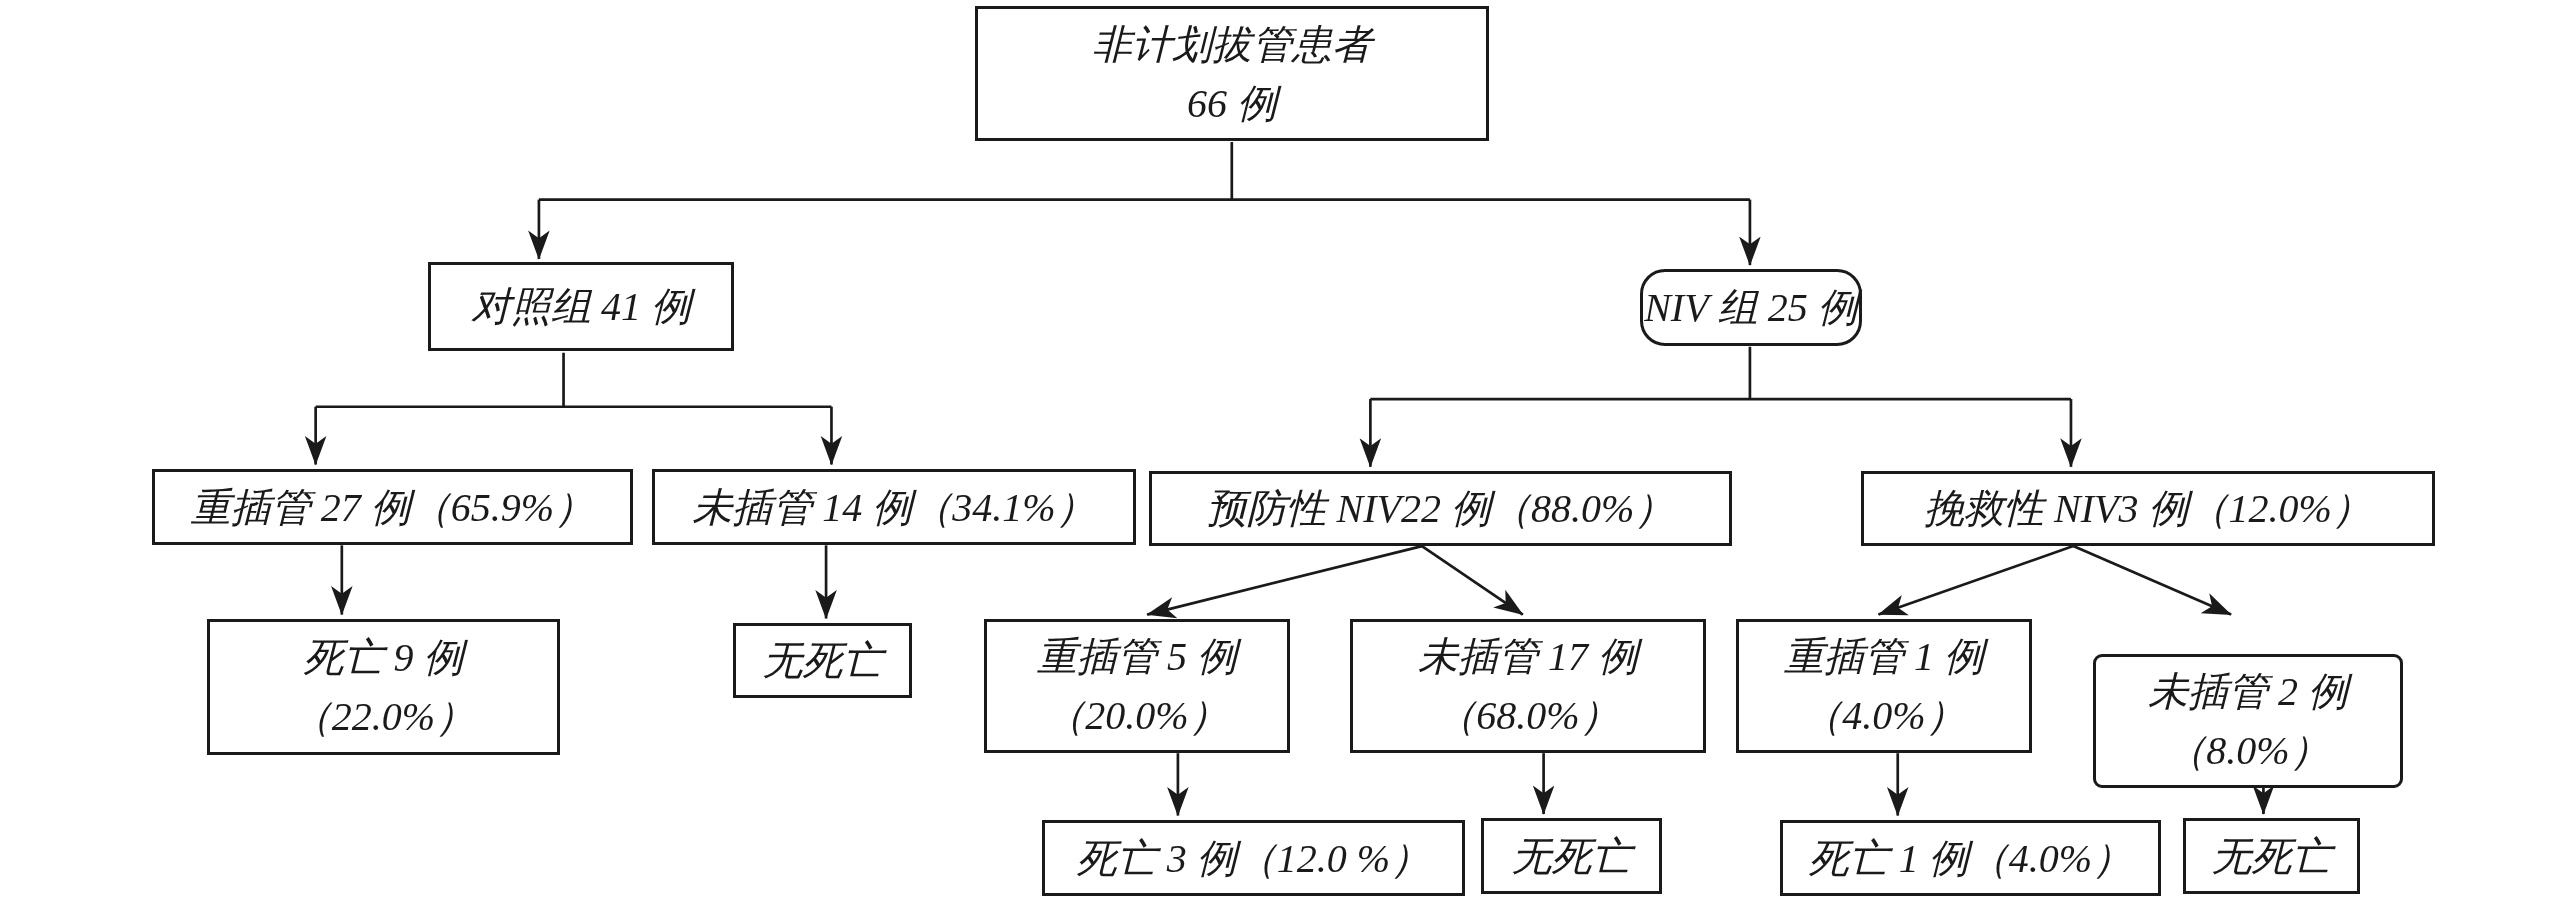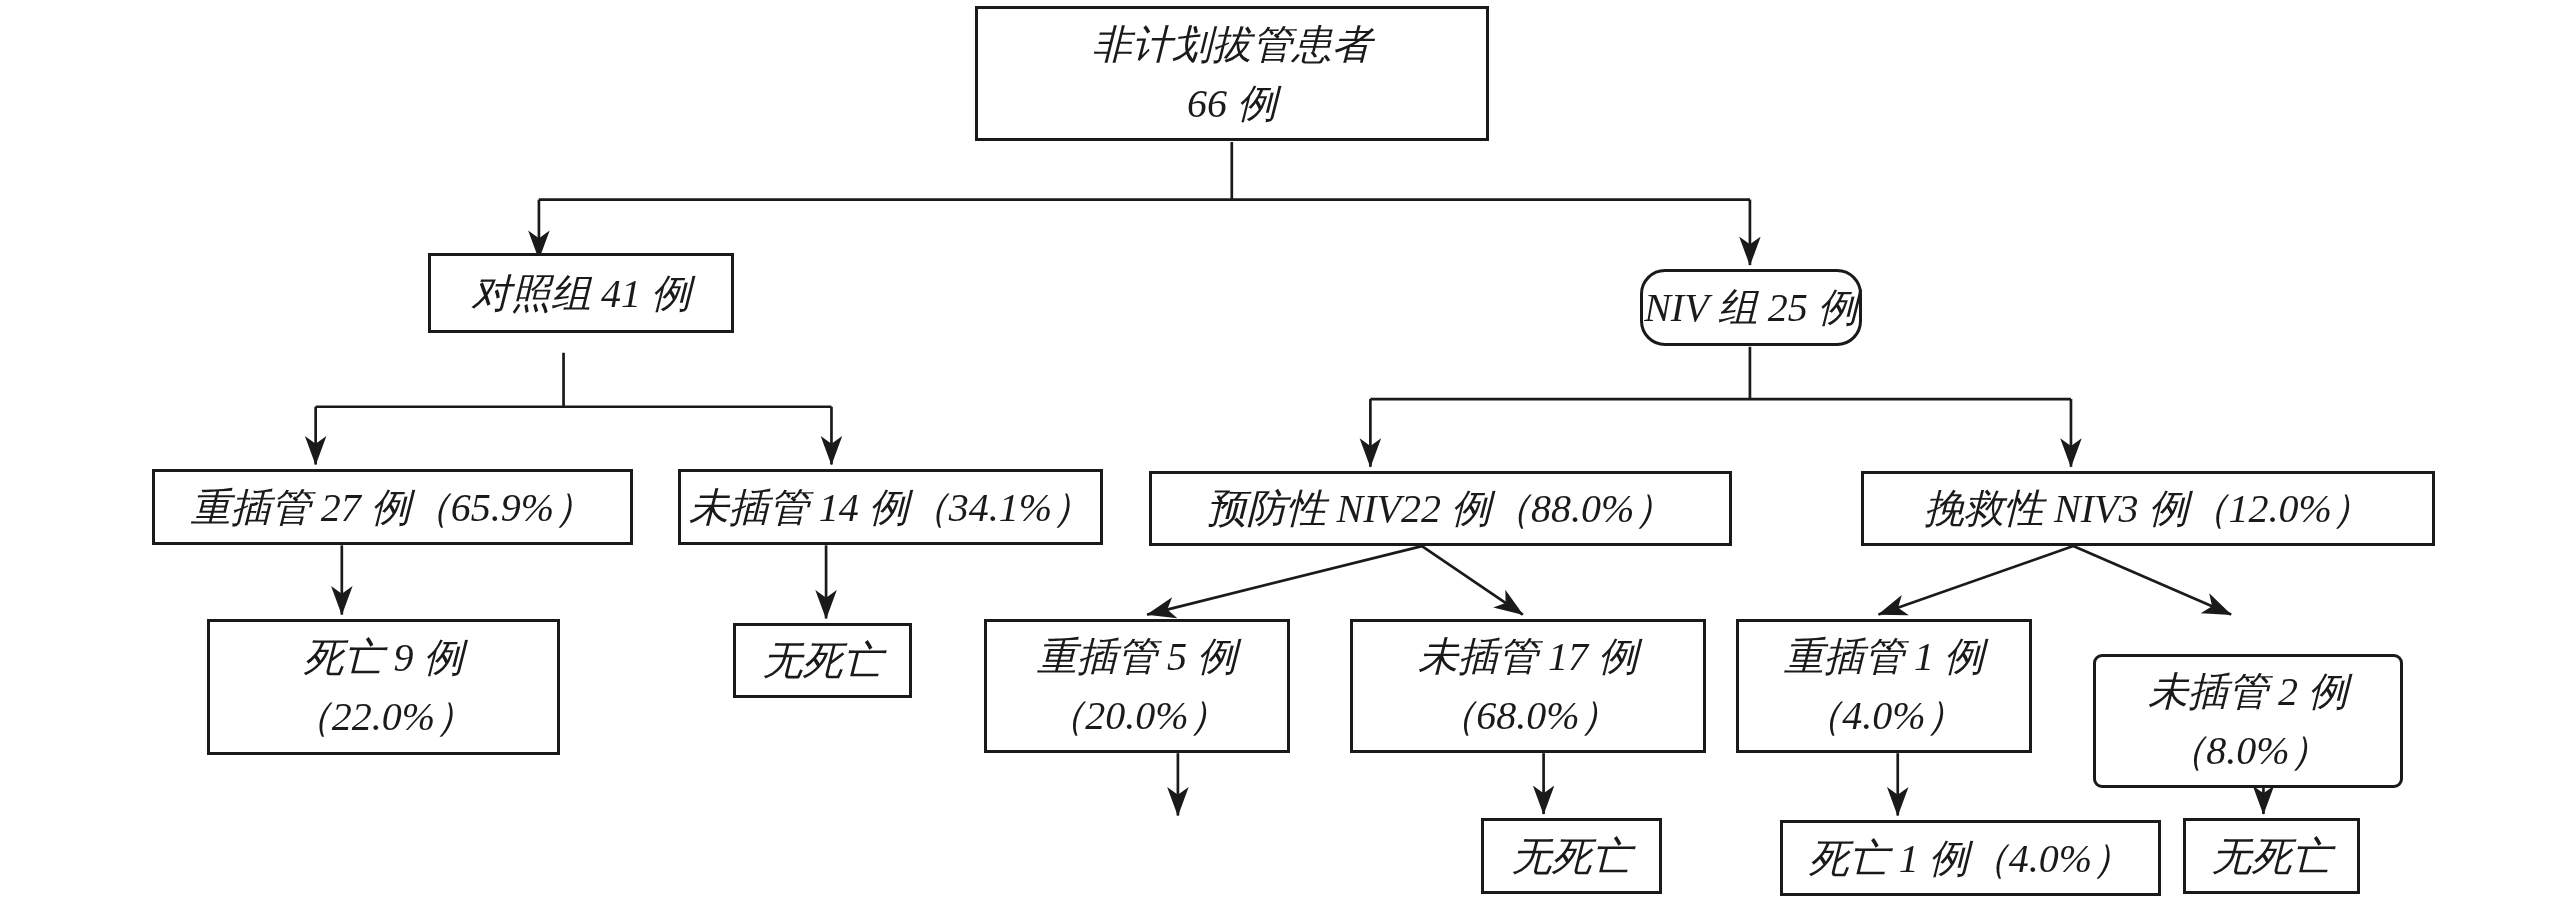--- a/index.html
+++ b/index.html
@@ -64,33 +64,33 @@
       <path d="M2465,978 L2465,1059" marker-end="url(#arrow)"></path>
       <path d="M2940,978 L2940,1057" marker-end="url(#arrow)"></path>
     </g>
   </svg>
 
   <div class="node" style="left:975px;top:6.2px;width:514px;height:135px;">
     <span>非计划拔管患者</span>
     <span>66 例</span>
   </div>
 
-  <div class="node" style="left:428px;top:253px;width:306px;height:80px;">
+  <div class="node" style="left:428px;top:262px;width:306px;height:89px;">
     <span>对照组 41 例</span>
   </div>
 
   <div class="node" style="left:1640px;top:269px;width:222px;height:77px;border-radius:25px;">
     <span>NIV 组 25 例</span>
   </div>
 
   <div class="node" style="left:152px;top:469px;width:481px;height:76px;">
     <span>重插管 27 例（65.9%）</span>
   </div>
 
-  <div class="node" style="left:678px;top:469px;width:425px;height:76px;">
+  <div class="node" style="left:652px;top:469px;width:484px;height:76px;">
     <span>未插管 14 例（34.1%）</span>
   </div>
 
   <div class="node" style="left:1149px;top:471px;width:583px;height:75px;">
     <span>预防性 NIV22 例（88.0%）</span>
   </div>
 
   <div class="node" style="left:1861px;top:471px;width:574px;height:75px;">
     <span>挽救性 NIV3 例（12.0%）</span>
   </div>
@@ -117,20 +117,23 @@
   <div class="node" style="left:1736px;top:619px;width:296px;height:134px;">
     <span>重插管 1 例</span>
     <span>（4.0%）</span>
   </div>
 
   <div class="node" style="left:2093px;top:654px;width:310px;height:134px;border-radius:9px;">
     <span>未插管 2 例</span>
     <span>（8.0%）</span>
   </div>
 
+  <div class="node" style="left:1042px;top:820px;width:423px;height:76px;">
+    <span>死亡 3 例（12.0 %）</span>
+  </div>
 
   <div class="node" style="left:1481px;top:818px;width:181px;height:76px;">
     <span>无死亡</span>
   </div>
 
   <div class="node" style="left:1780px;top:820px;width:381px;height:76px;">
     <span>死亡 1 例（4.0%）</span>
   </div>
 
   <div class="node" style="left:2183px;top:818px;width:177px;height:76px;">

